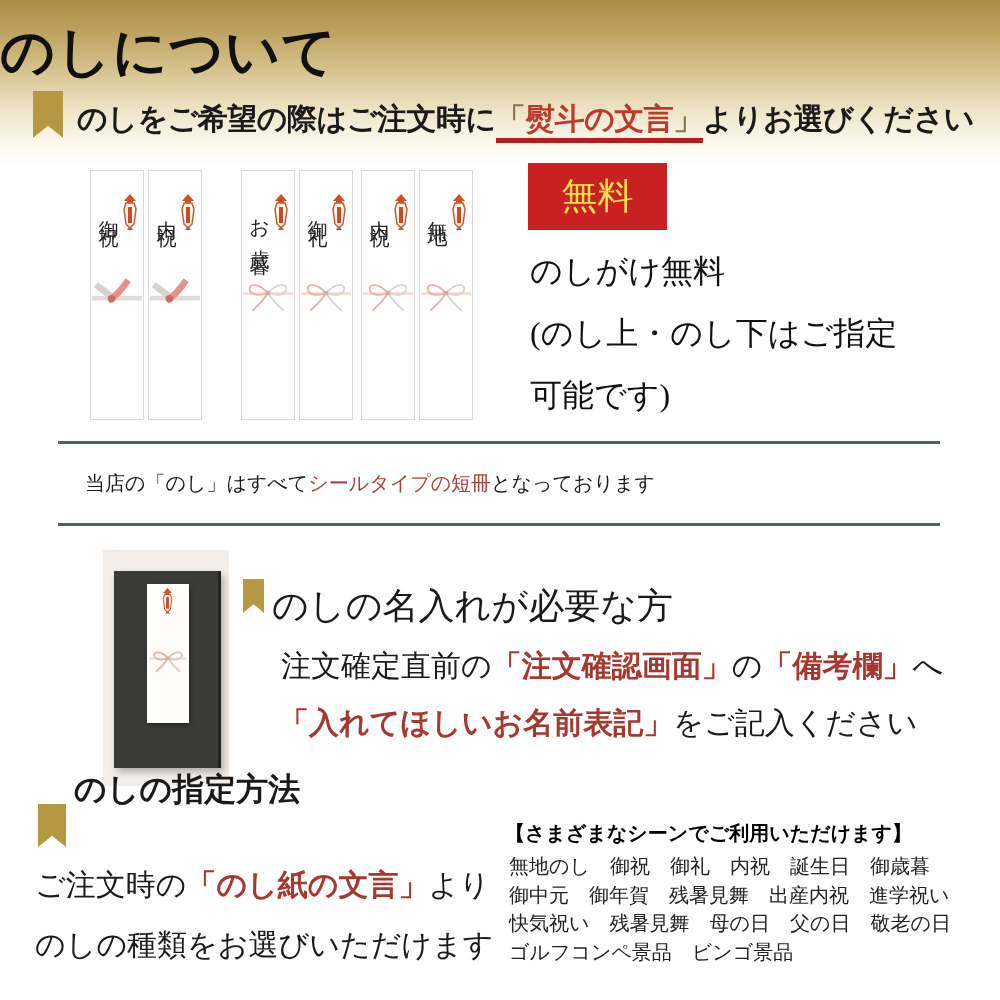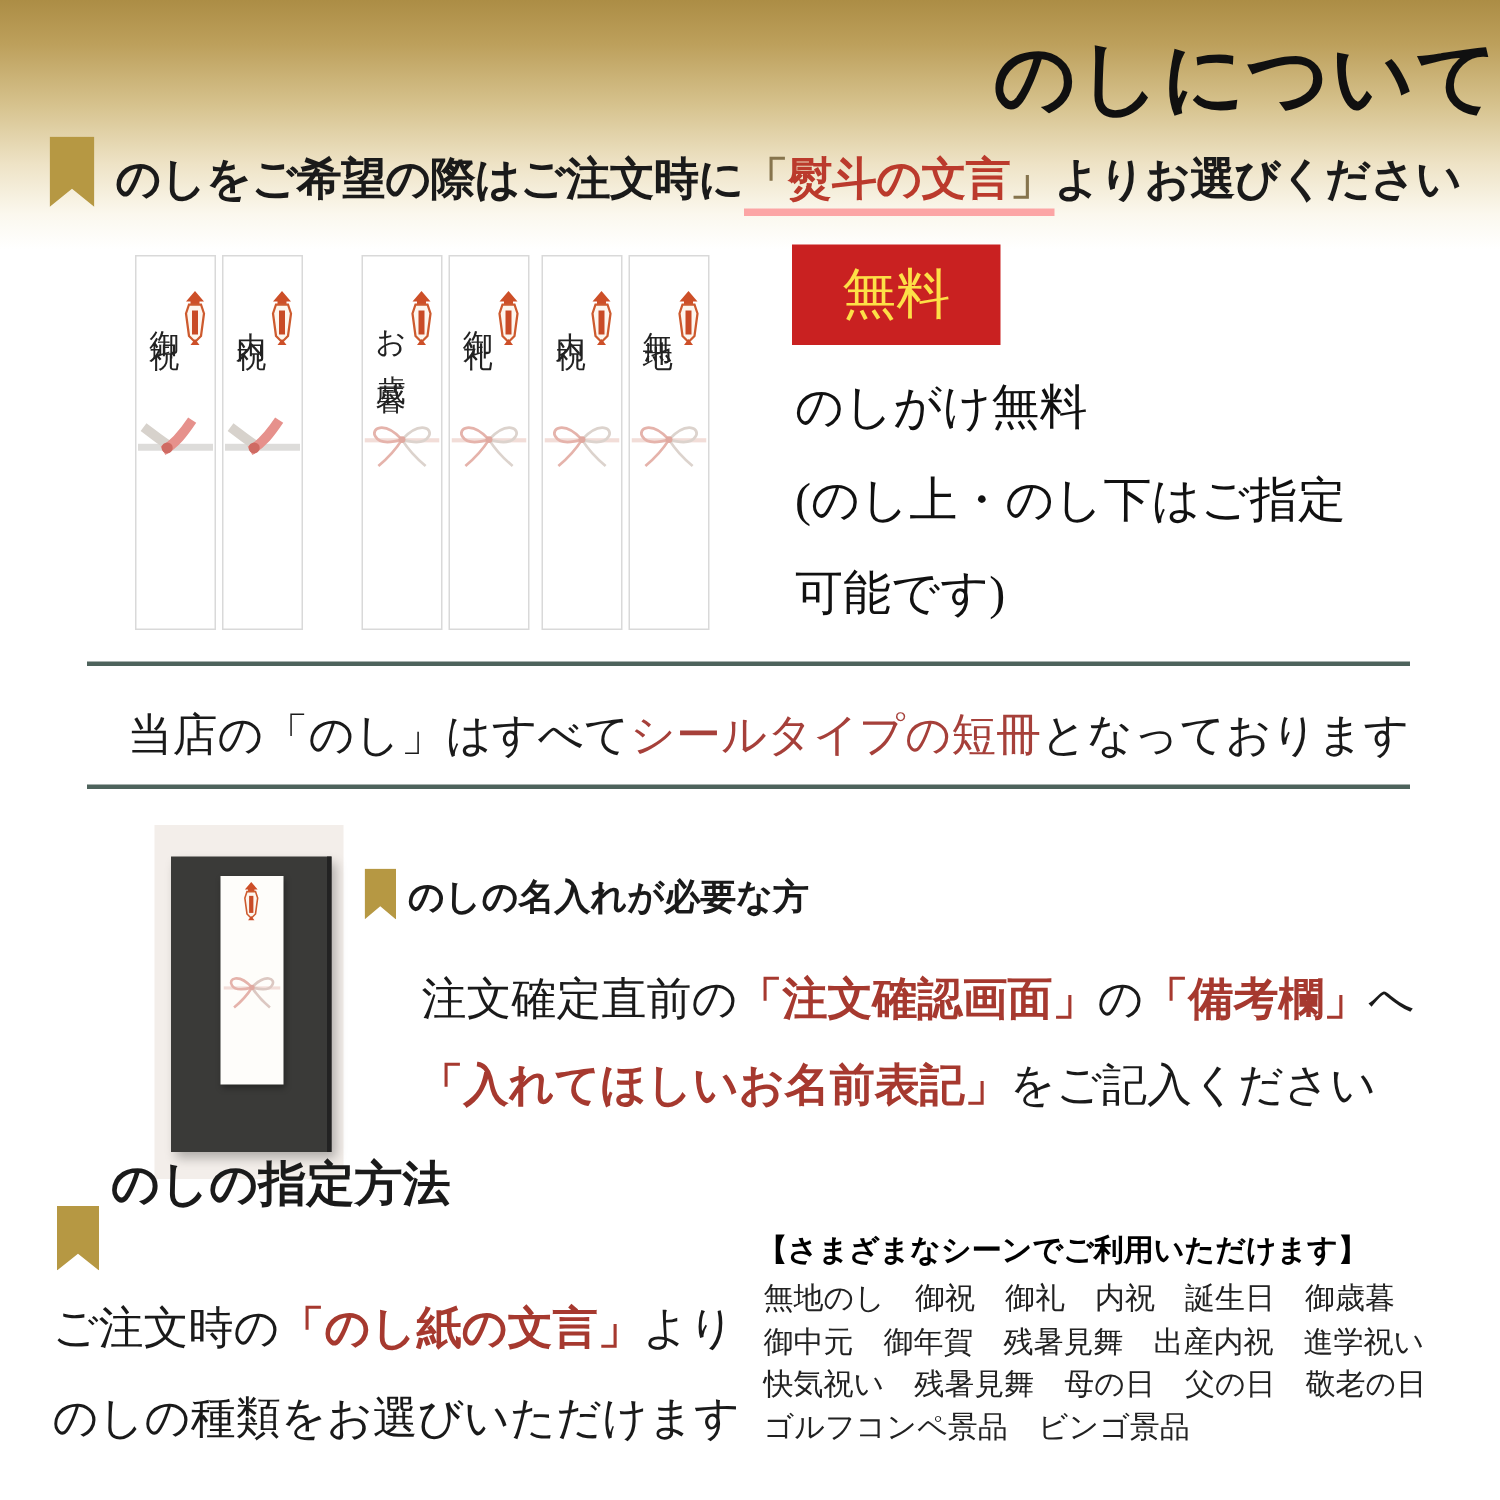--- a/index.html
+++ b/index.html
@@ -10,38 +10,38 @@
   }
   .page{position:relative;width:1000px;height:1000px;background:#fff;}
   .abs{position:absolute;white-space:nowrap;}
 
   
   .banner{
     position:absolute;left:0;top:0;width:1000px;height:166px;
     background:linear-gradient(180deg,#ac8d45 0%,#bda05c 18%,#d6c28d 42%,#eee3c6 66%,#fbf8ee 86%,#ffffff 100%);
   }
   .banner h1{
-    margin:0;padding-top:16px;text-align:right;
+    margin:0;padding-top:16px;text-align:left;
     font-size:54px;font-weight:bold;color:#101010;letter-spacing:1px;
   }
 
   
   .ribbon{
     position:absolute;background:#b69843;
     clip-path:polygon(0 0,100% 0,100% 100%,50% 74%,0 100%);
   }
   .r-intro{left:33px;top:91px;width:30px;height:47px;}
   .r-name{left:243px;top:579px;width:21px;height:34px;}
   .r-howto{left:38px;top:804px;width:28px;height:43px;}
 
   
   .intro-line{left:77px;top:99px;font-size:30px;font-weight:bold;letter-spacing:-0.5px;}
   .bracket-gold{color:#86744d;}
   .red-bright{color:#bb3a2c;}
-  .underlined{border-bottom:5px solid #fca5a5;padding-bottom:3px;}
+  .underlined{border-bottom:5px solid #b91c1c;padding-bottom:3px;}
 
   
   .strip{
     position:absolute;top:170px;width:54px;height:250px;
     background:#fff;border:1px solid #d9d9d9;box-sizing:border-box;
   }
   .p0{left:90px;} .p1{left:148px;} .p2{left:241px;}
   .p3{left:299px;} .p4{left:361px;} .p5{left:419px;}
   .vlabel{
     position:absolute;top:34px;left:5px;
@@ -55,39 +55,39 @@
   .badge{
     left:528px;top:163px;width:139px;height:67px;background:#c92121;
     color:#fde047;font-size:36px;display:flex;align-items:center;justify-content:center;
     position:absolute;
   }
   .free-lines{left:530px;top:240px;font-size:32px;line-height:62px;color:#111;}
 
   
   .divider{position:absolute;left:58px;width:882px;height:3px;background:#4e635c;}
   .d1{top:441px;} .d2{top:523px;}
-  .seal-note{left:85px;top:470px;font-size:30px;}
+  .seal-note{left:85px;top:470px;font-size:20px;}
   .red-dark{color:#a6403a;}
 
   
   .photo{left:103px;top:550px;width:126px;height:236px;background:#f3eeea;position:absolute;}
   .gift-box{
     position:absolute;left:11px;top:21px;width:104px;height:197px;
     background:#3a3a38;box-shadow:3px 4px 7px rgba(0,0,0,0.28);
     border-right:3px solid #222;
   }
   .pstrip{
     position:absolute;left:33px;top:13px;width:42px;height:139px;
     background:#fefdfa;box-shadow:1px 2px 4px rgba(0,0,0,0.35);
   }
   .pstrip .orn-mini{position:absolute;top:4px;left:14px;width:13px;height:27px;}
   .pstrip .bow-mini{position:absolute;top:58px;left:2px;width:38px;height:34px;}
 
   
-  .ne-heading{left:272px;top:582px;font-size:24px;font-weight:bold;}
+  .ne-heading{left:272px;top:582px;font-size:36px;font-weight:normal;}
   .ne-line1{left:281px;top:646px;font-size:30px;}
   .ne-line2{left:279px;top:703px;font-size:30px;}
   .red-mid{color:#a6392f;font-weight:bold;}
 
   
   .ht-heading{left:74px;top:768px;font-size:32px;font-weight:bold;}
   .ht-line1{left:35px;top:865px;font-size:30px;}
   .ht-line2{left:35px;top:925px;font-size:30px;}
 
   

